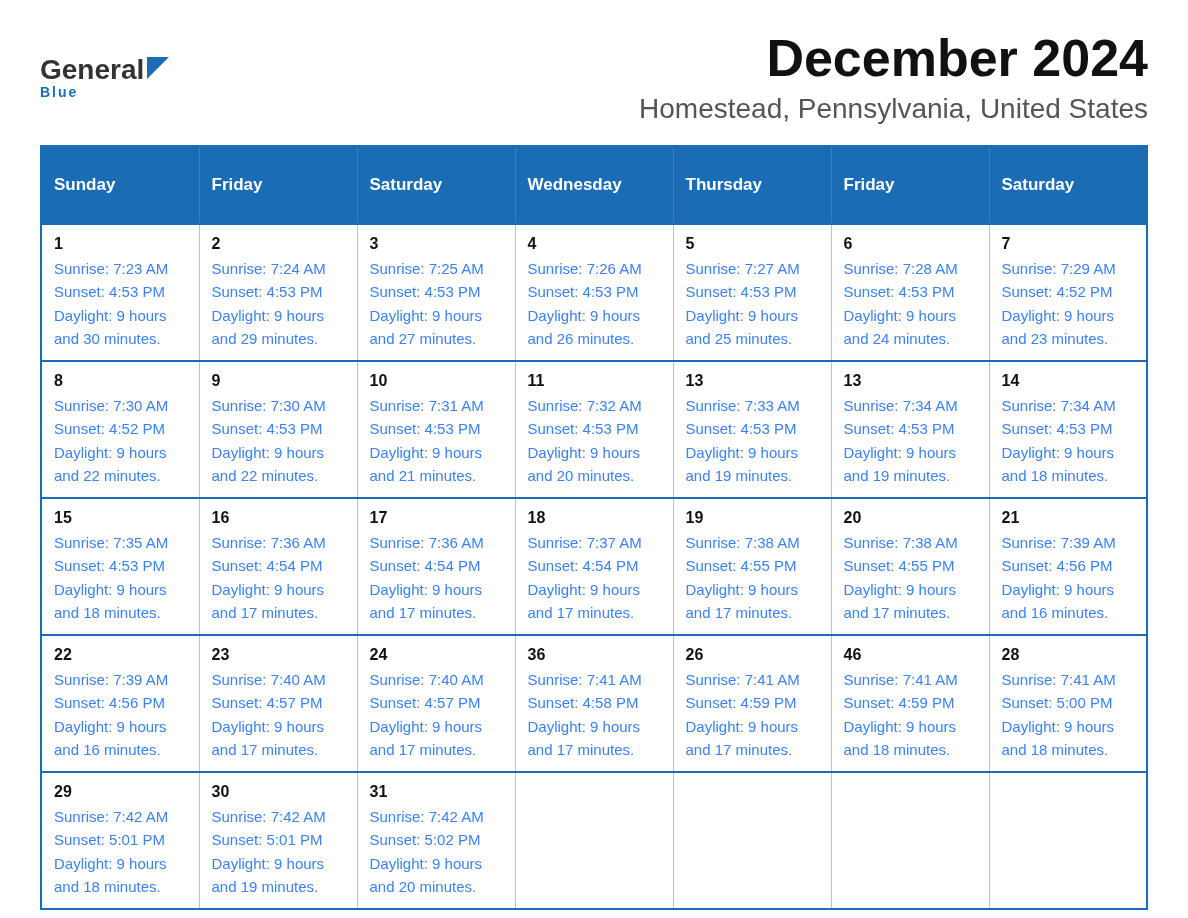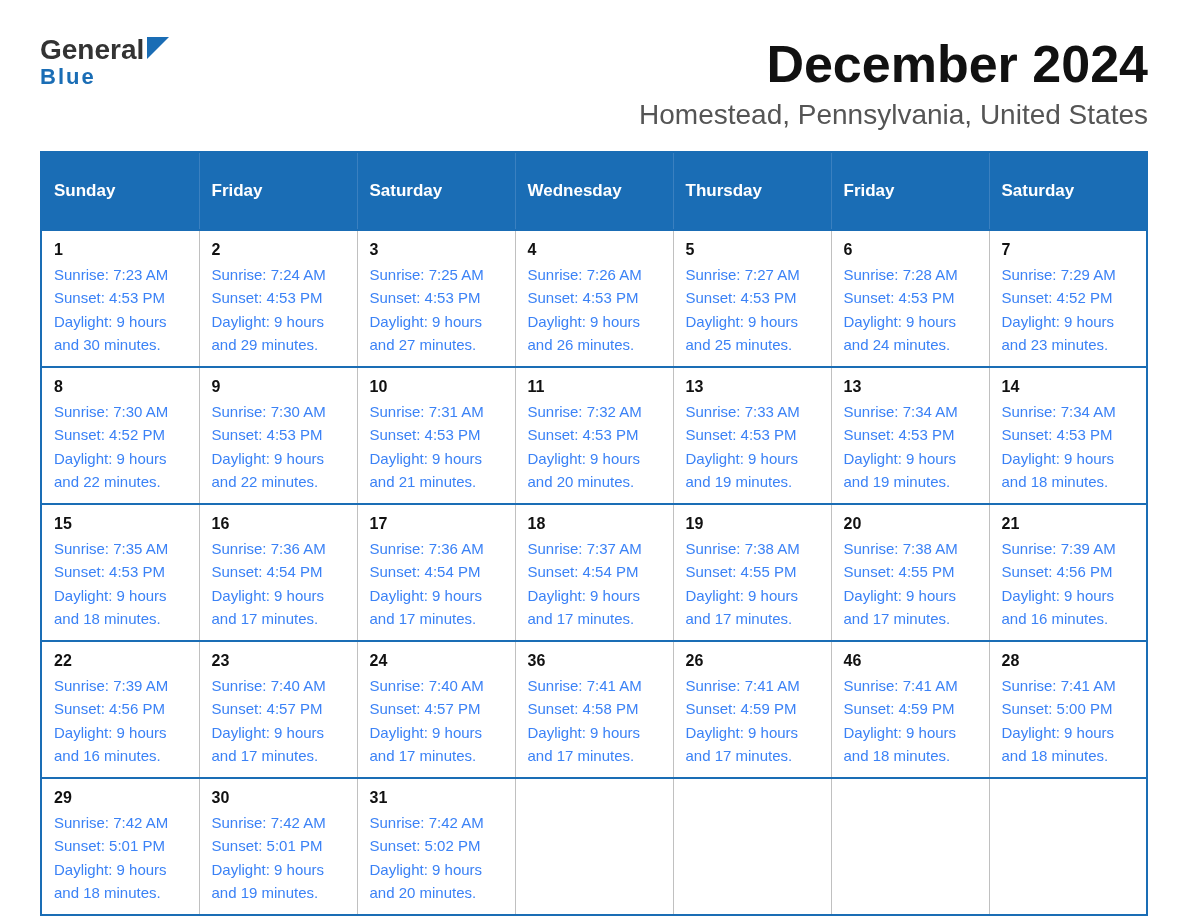--- a/index.html
+++ b/index.html
@@ -6,38 +6,37 @@
     body {
       font-family: Arial, sans-serif;
       background: #ffffff;
       padding: 30px 40px;
       width: 1188px;
       min-height: 918px;
     }
     .header-row {
       display: flex;
       justify-content: space-between;
-      align-items: flex-start;
+      align-items: center;
       margin-bottom: 20px;
-      margin-top: 6px;
     }
     .logo {
       display: flex;
       flex-direction: column;
       align-items: flex-start;
     }
     .logo-text {
       font-size: 28px;
       font-weight: bold;
       color: #333;
       line-height: 1;
     }
     .logo-blue-line {
       color: #1a6db5;
-      font-size: 22px;
+      font-size: 14px;
       font-weight: bold;
       letter-spacing: 2px;
     }
     .title-block {
       text-align: right;
     }
     .main-title {
       font-size: 52px;
       font-weight: bold;
       color: #111;

